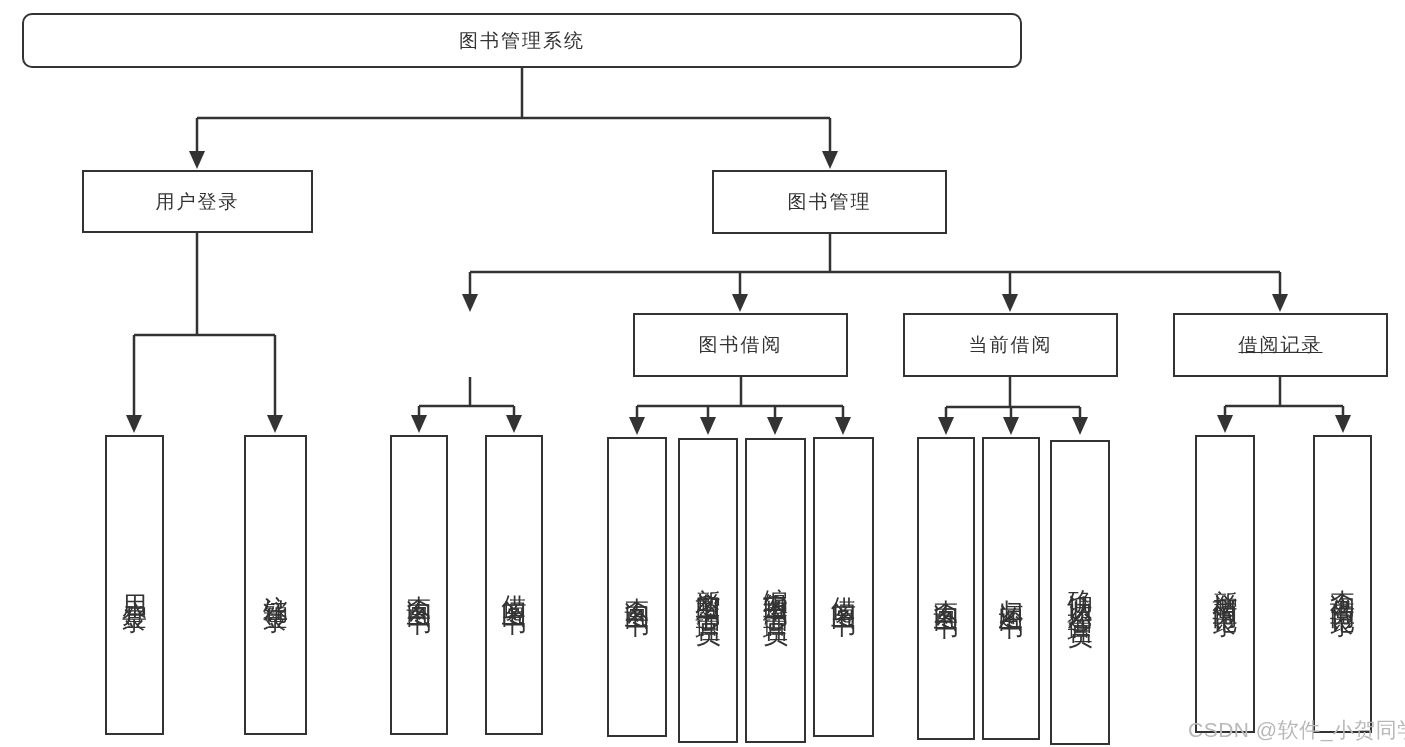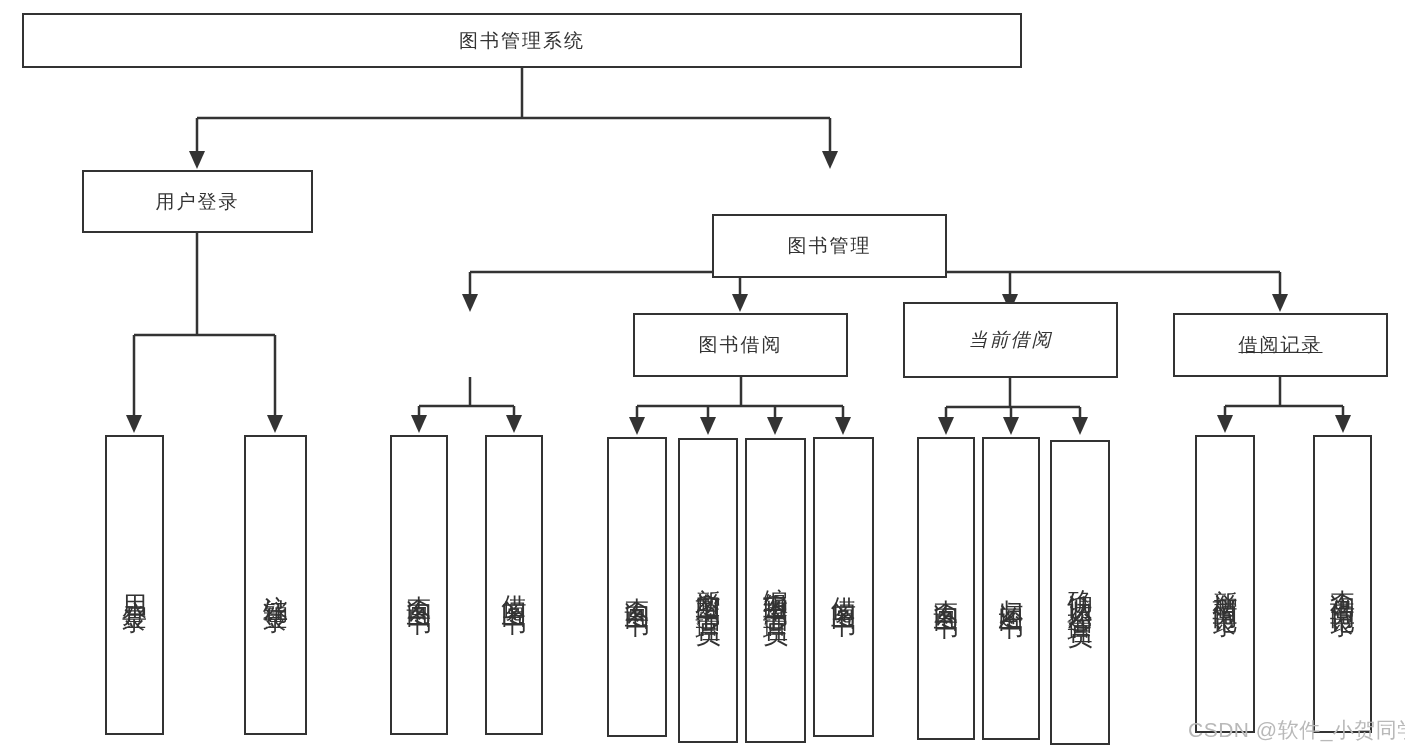--- a/index.html
+++ b/index.html
@@ -74,35 +74,35 @@
       <polygon points="1003,417 1019,417 1011,435"></polygon>
       <polygon points="1072,417 1088,417 1080,435"></polygon>
     </g>
     <g>
       <path d="M1280 377 V406 M1225 406 H1343 M1225 406 V415 M1343 406 V415"></path>
       <polygon points="1217,415 1233,415 1225,433"></polygon>
       <polygon points="1335,415 1351,415 1343,433"></polygon>
     </g>
   </svg>
 
-  <div class="node h" style="left:22px; top:13px; width:1000px; height:55px;">
+  <div class="node h" style="left:22px; top:13px; width:1000px; height:55px;border-radius:10px;">
     <span class="label">图书管理系统</span>
   </div>
 
   <div class="node h" style="left:82px; top:170px; width:231px; height:63px;">
     <span class="label">用户登录</span>
   </div>
-  <div class="node h" style="left:712px; top:170px; width:235px; height:64px;margin-top:44px;">
+  <div class="node h" style="left:712px; top:170px; width:235px; height:64px;">
     <span class="label">图书管理</span>
   </div>
 
   <div class="node h" style="left:633px; top:313px; width:215px; height:64px;font-family:Liberation Serif, serif;">
     <span class="label">图书借阅</span>
   </div>
-  <div class="node h" style="left:903px; top:302px; width:215px; height:76px;font-style:italic;">
+  <div class="node h" style="left:903px; top:313px; width:215px; height:64px;">
     <span class="label">当前借阅</span>
   </div>
   <div class="node h" style="left:1173px; top:313px; width:215px; height:64px;text-decoration:underline;">
     <span class="label">借阅记录</span>
   </div>
 
   <div class="node v" style="left:105px; top:435px; width:59px; height:300px;">
     <span class="label">用户登录</span>
   </div>
   <div class="node v" style="left:244px; top:435px; width:63px; height:300px;">

